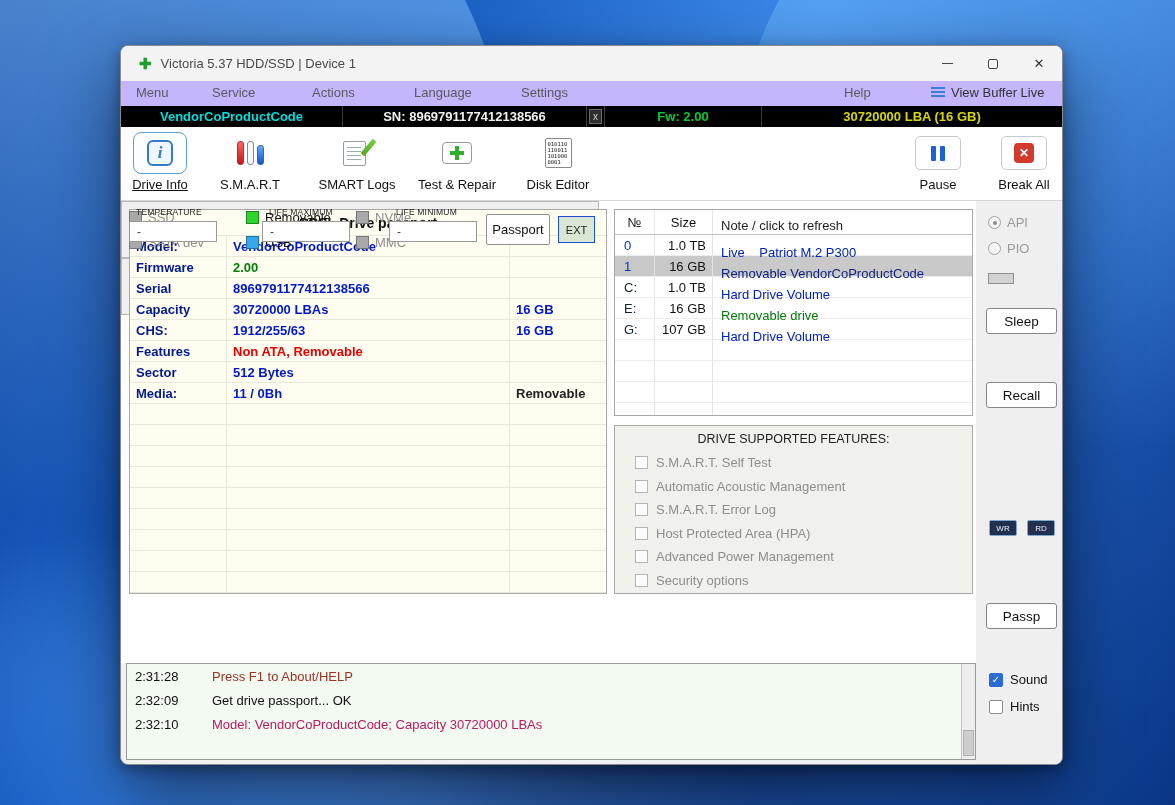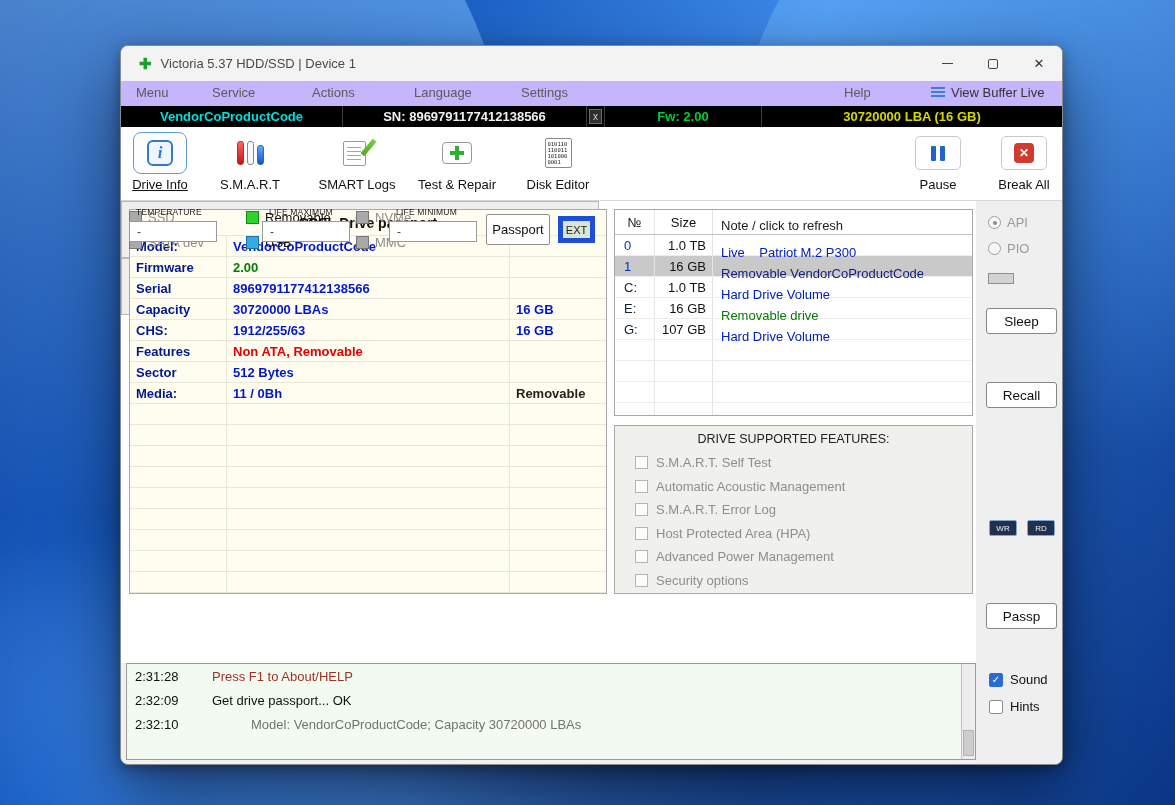--- a/index.html
+++ b/index.html
@@ -111,21 +111,21 @@
   .cbsq { width:13px; height:13px; background:#fcfcfc; border:1px solid #b4b4b4; margin-right:8px; flex:0 0 auto; }
 
   .legend { left:8px; top:399px; width:478px; height:57px; background:#efefef; border:1px solid #b8b8b8; }
   .lg-item { position:absolute; display:flex; align-items:center; gap:6px; font-size:13px; }
   .sw { width:13px; height:13px; border:1px solid #777; flex:0 0 auto; }
   .sw.gray { background:#a9a9a9; }
   .sw.green { background:#2ed32e; border-color:#1b8a1b; }
   .sw.blue { background:#38a8e8; border-color:#1f6f9f; }
   .lg-gray { color:#8e8e8e; } .lg-dark { color:#111; }
   .btn-passport { position:absolute; left:365px; top:13px; width:64px; height:31px; background:#fff; border:1px solid #8f8f8f; border-radius:2px; font-size:13px; display:flex; align-items:center; justify-content:center; color:#111; }
-  .btn-ext { position:absolute; left:437px; top:15px; width:37px; height:27px; background:#d9e6d4; border:5px solid #1d4ed8; font-size:11px; display:flex; align-items:center; justify-content:center; color:#222; }
+  .btn-ext { position:absolute; left:437px; top:15px; width:37px; height:27px; background:#d9e6d4; border:1px solid #1d4ed8; font-size:11px; display:flex; align-items:center; justify-content:center; color:#222; }
 
   .stats { left:493px; top:399px; width:359px; height:57px; background:#efefef; border:1px solid #b8b8b8; }
   .stat { position:absolute; top:6px; }
   .stat .sl { font-size:8.5px; color:#222; letter-spacing:.2px;padding-left:7px; }
   .stat .sv { margin-top:4px; width:88px; height:21px; background:#fff; border:1px solid #9a9a9a; font-size:12px; color:#444; display:flex; align-items:center; padding-left:7px; }
   .stat.s1 { left:8px; } .stat.s2 { left:141px; } .stat.s3 { left:268px; }
 
   
   .sidebar { position:absolute; left:855px; top:155px; width:88px; height:565px; background:#efefef; }
   .radio-row { position:absolute; left:12px; display:flex; align-items:center; gap:6px; color:#9a9a9a; font-size:13px; }
@@ -140,21 +140,21 @@
   .cb-row { position:absolute; left:13px; display:flex; gap:7px; align-items:center; font-size:13px; color:#111; }
   .cb-row .box { width:14px; height:14px; border:1px solid #8e8e8e; background:#fff; border-radius:2px; flex:0 0 auto; }
   .cb-row .box.checked { background:#2b6cd4; border-color:#2b6cd4; color:#fff; font-size:10px; display:flex; align-items:center; justify-content:center; }
   .cb-sound { top:471px; } .cb-hints { top:498px; }
 
   
   .logarea { position:absolute; left:5px; top:617px; width:850px; height:97px; background:#f3faf1; border:1px solid #9a9a9a; }
   .log-row { position:absolute; left:0; width:100%; height:20px; }
   .log-time { position:absolute; left:8px; color:#111; font-size:13px; }
   .log-msg { position:absolute; left:85px; white-space:pre; font-size:13px; }
-  .lm-red { color:#9a3324; } .lm-dark { color:#111; } .lm-blue { color:#737373;margin-left:39px; }
+  .lm-red { color:#9a3324; } .lm-dark { color:#111; } .lm-blue { color:#be185d; }
   .log-scroll { position:absolute; right:0; top:0; width:14px; height:100%; background:#ededed; border-left:1px solid #c2c2c2; }
   .log-thumb { position:absolute; left:1px; right:1px; top:66px; height:26px; background:#cdcdcd; border:1px solid #b2b2b2; }
 </style>
 </head>
 <body>
 
 <div class="desktop">
   <div class="petal p1"></div>
   <div class="petal p3"></div>
   <div class="petal p2"></div>

